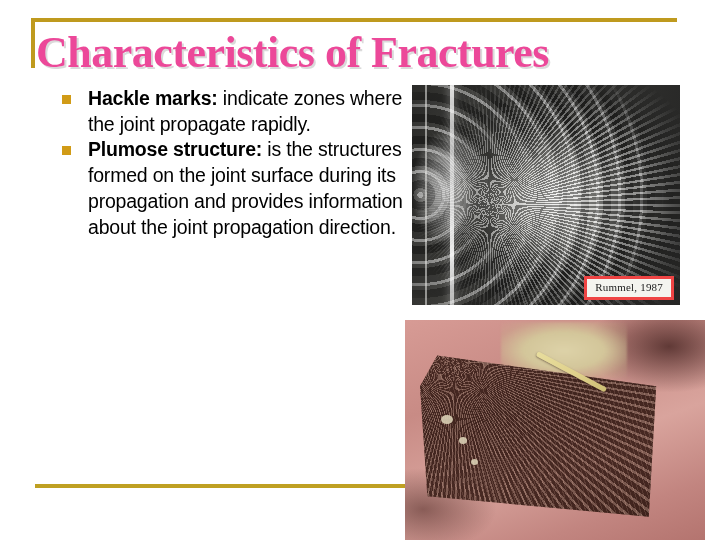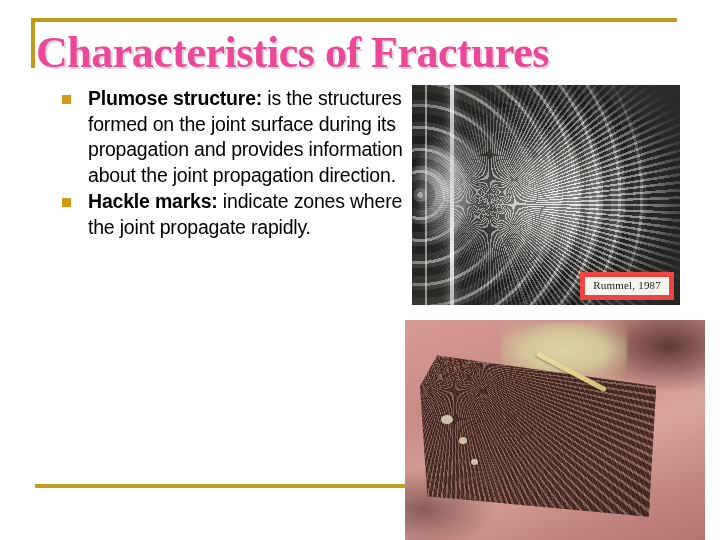--- a/index.html
+++ b/index.html
@@ -165,21 +165,21 @@
     width: 2px;
     height: 100%;
     background: rgba(235,235,232,0.55);
   }
   .photo-credit {
     position: absolute;
     right: 6px;
     bottom: 5px;
     background: #f4f4ef;
     color: #1b1b1b;
-    border: 5px solid #ef4444;
+    border: 3px solid #ef4444;
     font-family: "Liberation Serif", "DejaVu Serif", serif;
     font-size: 11px;
     line-height: 13px;
     padding: 2px 8px 3px 8px;
     letter-spacing: 0.2px;
     white-space: nowrap;
   }
 
   
   #photo-hackle {
@@ -270,26 +270,26 @@
   <div class="rule-top"></div>
   <div class="rule-left"></div>
   <div class="rule-bottom"></div>
 
   <div class="slide-title">Characteristics of Fractures</div>
 
   <ul class="body-list">
 
     <li class="bullet-row">
       <span class="bullet-marker"></span>
-      <span class="term">Plumose structure:</span><span class="rest"> is the structures formed on the joint surface during its propagation and provides information about the joint propagation direction.</span>
+      <span class="term">Hackle marks:</span><span class="rest"> indicate zones where the joint propagate rapidly.</span>
     </li>
 
     <li class="bullet-row">
       <span class="bullet-marker"></span>
-      <span class="term">Hackle marks:</span><span class="rest"> indicate zones where the joint propagate rapidly.</span>
+      <span class="term">Plumose structure:</span><span class="rest"> is the structures formed on the joint surface during its propagation and provides information about the joint propagation direction.</span>
     </li>
 
 
   </ul>
 
   <div class="photo" id="photo-plumose" aria-label="Black and white photograph of a plumose structure on a joint surface showing radiating hackle rays and concentric arrest lines">
     <div class="bw-base"></div>
     <div class="ribs"></div>
     <div class="rays"></div>
     <div class="streak2"></div>

